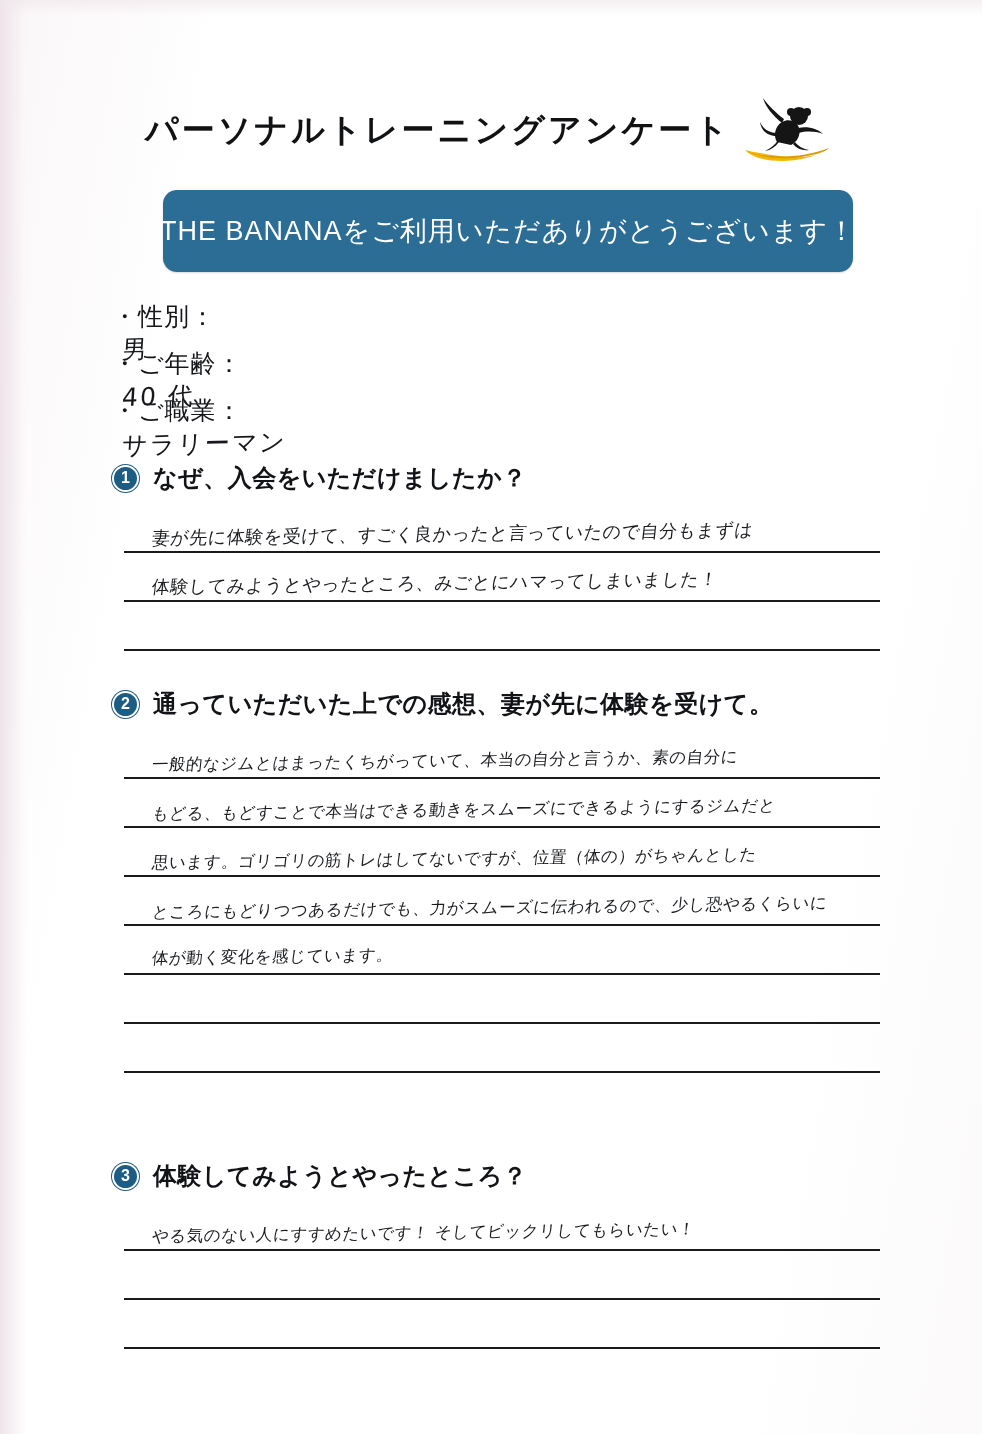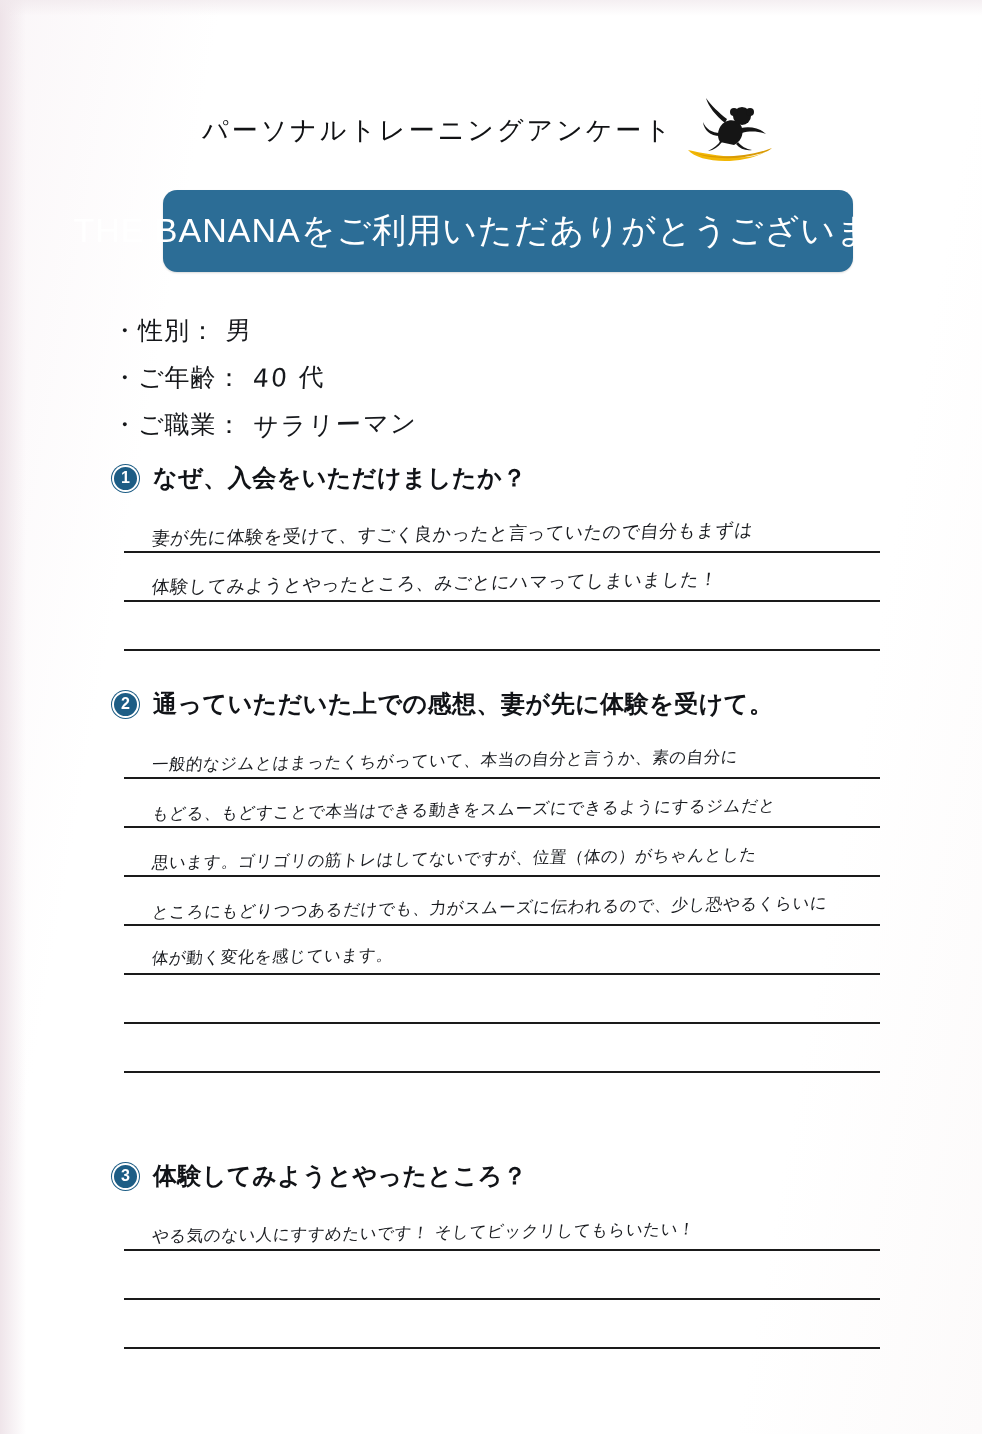--- a/index.html
+++ b/index.html
@@ -36,24 +36,24 @@
   
   .title-row {
     position: absolute;
     left: 0; right: 0;
     top: 92px;
     display: flex;
     align-items: center;
     justify-content: center;
   }
   .doc-title {
-    font-size: 26px;
+    font-size: 33px;
     letter-spacing: 3px;
     color: #111214;
-    font-weight: 400;
+    font-weight: 700;
     white-space: nowrap;
   }
   .logo-mark {
     position: relative;
     width: 100px;
     height: 76px;
     margin-left: 6px;
     flex: 0 0 auto;
   }
 
@@ -66,37 +66,38 @@
     height: 82px;
     background: #2c6d96;
     border-radius: 14px;
     display: flex;
     align-items: center;
     justify-content: center;
     box-shadow: 0 1px 2px rgba(0,0,0,0.15);
   }
   .banner-text {
     color: #ffffff;
-    font-size: 34px;
+    font-size: 27px;
     letter-spacing: 1px;
     font-weight: 500;
     white-space: nowrap;
   }
 
   
   .profile {
     position: absolute;
     left: 112px;
     top: 300px;
     width: 760px;
   }
   .profile-row {
     display: flex;
-    align-items: flex-end;
+    align-items: flex-start;
     height: 47px;
+    flex-direction: column;
   }
   .profile-label {
     font-size: 25px;
     color: #15171a;
     letter-spacing: 1px;
     white-space: nowrap;
   }
   .profile-value {
     font-family: "DejaVu Sans", sans-serif;
     font-size: 25px;

